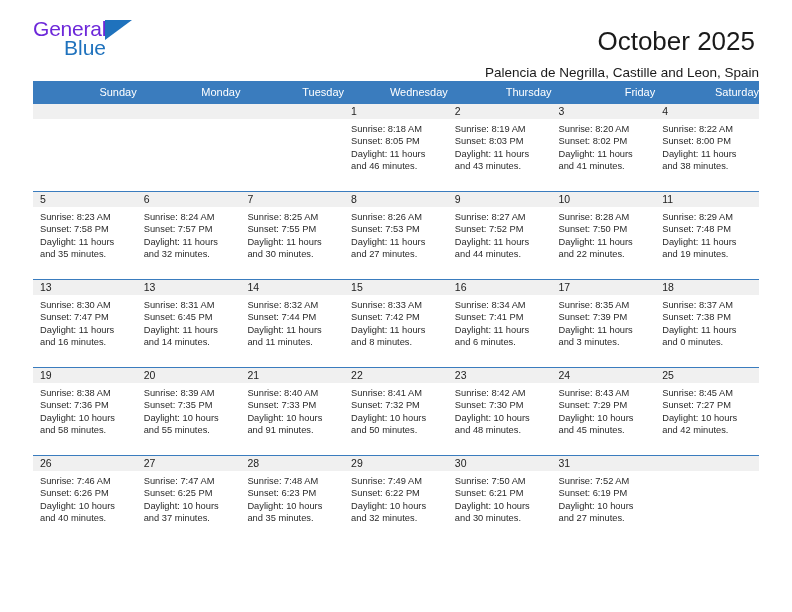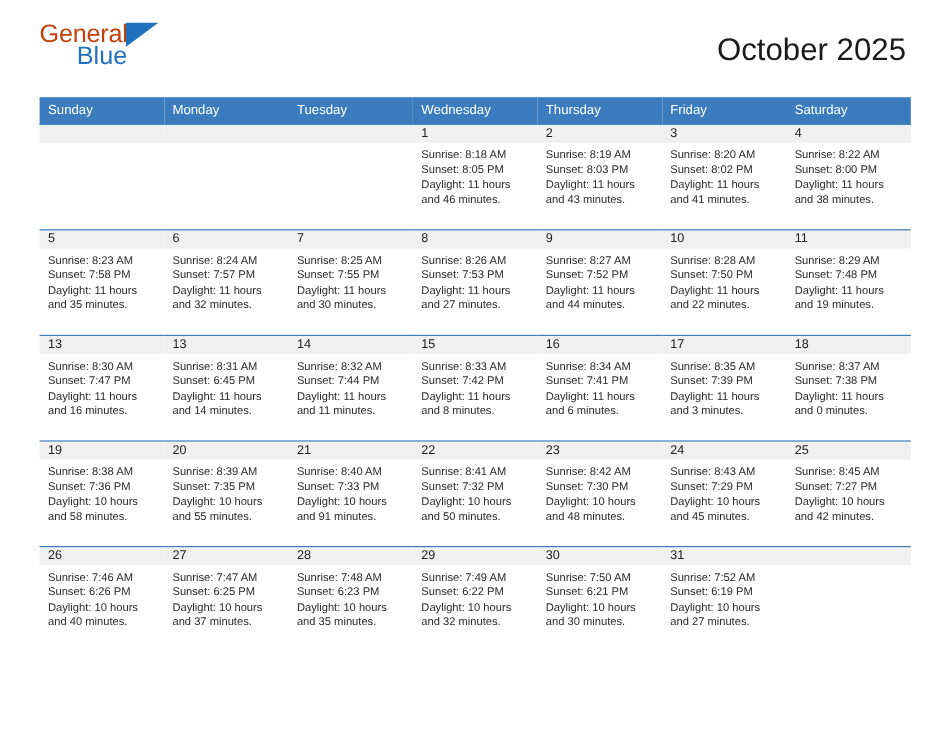--- a/index.html
+++ b/index.html
@@ -32,21 +32,21 @@
   .brand {
     position: absolute;
     left: 0;
     top: 18px;
     width: 130px;
     height: 50px;
     line-height: 1;
   }
   .brand-general {
     font-size: 21px;
-    color: #c2410c;
+    color: #6d28d9;
     letter-spacing: -0.2px;
     font-family: "Liberation Sans", sans-serif;
   }
   .brand-triangle {
     display: inline-block;
     width: 0;
     height: 0;
     border-left: 27px solid #1f72bd;
     border-bottom: 20px solid transparent;
     vertical-align: -4px;
@@ -81,21 +81,21 @@
     margin: 9px 33px 0 33px;
     width: 726px;
     border-collapse: collapse;
     table-layout: fixed;
   }
   .calendar th {
     background: #3a7cbe;
     color: #ffffff;
     font-size: 11px;
     font-weight: normal;
-    text-align: left;
+    text-align: right;
     padding: 5px 0 5px 7px;
     height: 22px;
     border: none;
   }
   .calendar td {
     vertical-align: top;
     border-top: 1px solid #3a7cbe;
     border-left: none;
     border-right: none;
     border-bottom: none;
@@ -126,20 +126,21 @@
 
 <div class="page">
 
   <div class="header">
     <div class="brand">
       <span class="brand-general">General</span><span class="brand-triangle"></span>
       <span class="brand-blue">Blue</span>
     </div>
     <div class="title-block">
       <h1 class="cal-title">October 2025</h1>
+      <p class="cal-subtitle">Palencia de Negrilla, Castille and Leon, Spain</p>
     </div>
   </div>
 
   <table class="calendar">
     <thead>
       <tr>
         <th>Sunday</th>
         <th>Monday</th>
         <th>Tuesday</th>
         <th>Wednesday</th>

